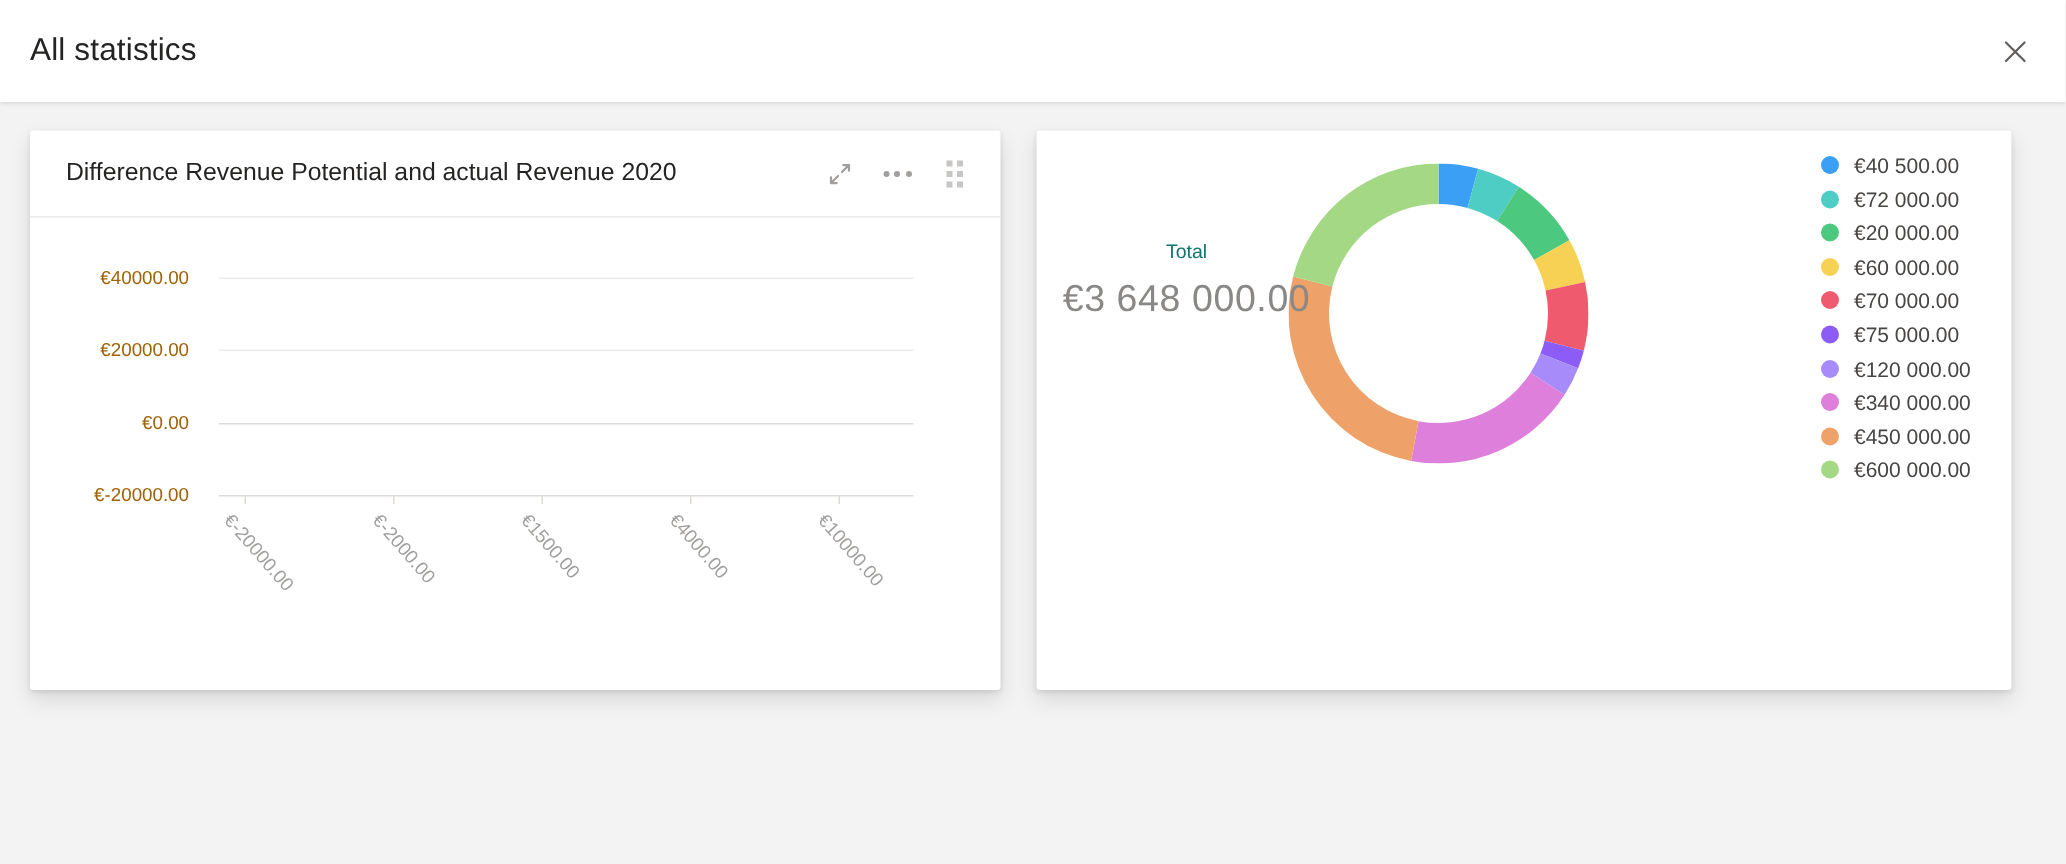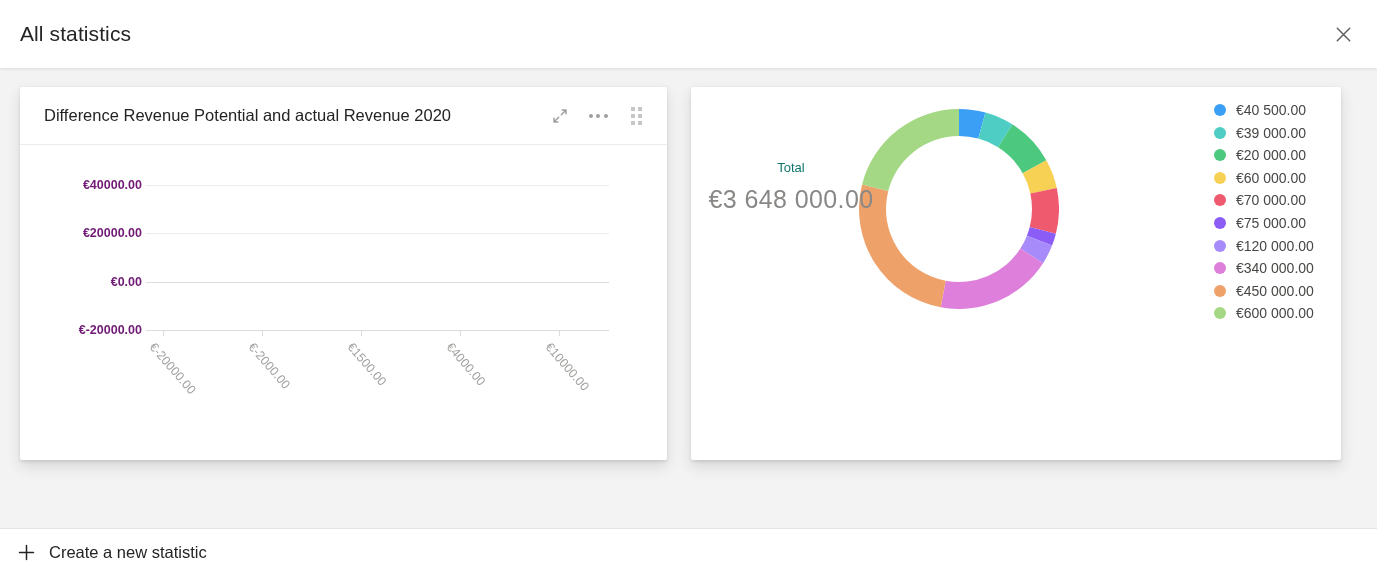--- a/index.html
+++ b/index.html
@@ -75,24 +75,23 @@
     display: grid; grid-template-columns: repeat(2, 4px);
     grid-template-rows: repeat(3, 4px); gap: 3px;
   }
   .grid6 i { width: 4px; height: 4px; background: #c8c6c4; display: block; }
 
   .card-body { position: relative; width: 100%; height: 314px; }
 
   
   .barchart { position: absolute; inset: 0; }
   .bc-ylabel {
-    position: absolute; right: 0; transform: translateY(-50%);
-    font-size: 12.5px; color: #701a75; white-space: nowrap;
+    position: absolute; right: 16px; transform: translateY(-50%);
+    font-size: 12.5px; color: #a16207; white-space: nowrap;
     text-align: right;
-    font-weight: bold;
   }
   .bc-yaxis { position: absolute; left: 0; top: 0; width: 122px; height: 100%; }
   .bc-plot { position: absolute; left: 126px; top: 0; right: 58px; bottom: 0; }
   .bc-gridline {
     position: absolute; left: 0; right: 0; height: 1px; background: #eeecec;
   }
   .bc-axisline {
     position: absolute; left: 0; right: 0; height: 1px; background: #dedbd9;
   }
   .bc-bar {
@@ -249,21 +248,21 @@
             <div class="donut-total-label">Total</div>
             <div class="donut-total-value">€3 648 000.00</div>
           </div>
           <div class="legend" id="donut-legend">
               <div class="legend-item">
                 <span class="legend-swatch" style="background: rgb(59, 159, 245);"></span>
                 <span class="legend-label">€40 500.00</span>
               </div>
               <div class="legend-item">
                 <span class="legend-swatch" style="background: rgb(78, 205, 196);"></span>
-                <span class="legend-label">€39 000.00</span>
+                <span class="legend-label">€72 000.00</span>
               </div>
               <div class="legend-item">
                 <span class="legend-swatch" style="background: rgb(76, 201, 127);"></span>
                 <span class="legend-label">€20 000.00</span>
               </div>
               <div class="legend-item">
                 <span class="legend-swatch" style="background: rgb(247, 209, 84);"></span>
                 <span class="legend-label">€60 000.00</span>
               </div>
               <div class="legend-item">
@@ -290,24 +289,14 @@
                 <span class="legend-swatch" style="background: rgb(165, 216, 132);"></span>
                 <span class="legend-label">€600 000.00</span>
               </div>
             </div>
         </div>
       </div>
     </div>
 
   </div>
 
-  <div class="footer">
-    <div class="create-btn">
-      <span class="plus-icon">
-        <svg width="17" height="17" viewBox="0 0 17 17" aria-hidden="true">
-          <path d="M8.5 1.5 L8.5 15.5 M1.5 8.5 L15.5 8.5" stroke="#252423" stroke-width="1.5" stroke-linecap="round"></path>
-        </svg>
-      </span>
-      <span class="create-label">Create a new statistic</span>
-    </div>
-  </div>
 
 </div>
 
 </body></html>

